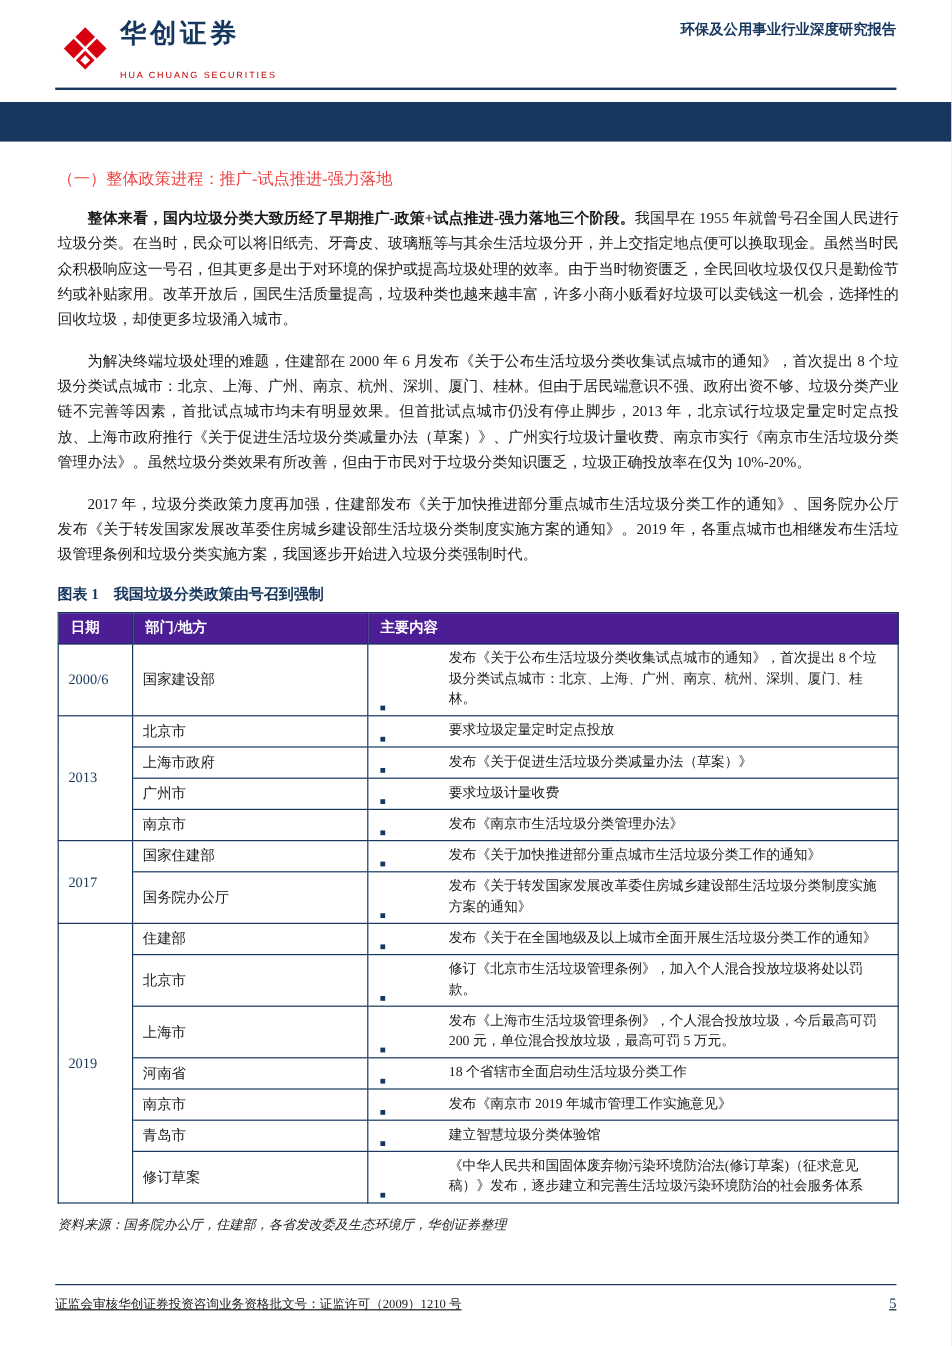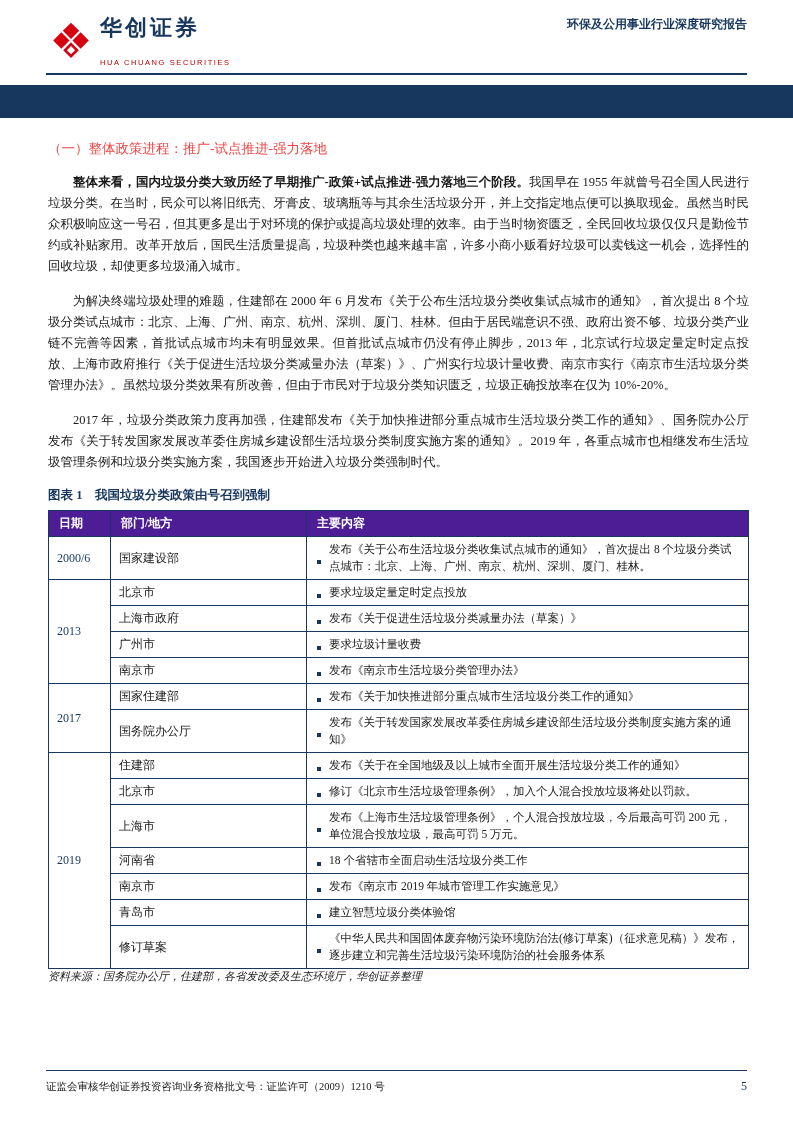--- a/index.html
+++ b/index.html
@@ -36,27 +36,27 @@
   
   table.policy { margin-top:6px; width:100%; border-collapse:collapse;
                  font-size:11.5px; }
   table.policy th, table.policy td { border:1px solid #17375E; padding:4px 8px; }
   table.policy thead th { background:#4c1d95; color:#ffffff; font-weight:bold;
                           text-align:left; font-size:12px; padding:4px 10px; }
   td.date-cell { width:62px; font-weight:normal; color:#17375E; font-size:12px;
                  vertical-align:middle; }
   td.dept-cell { width:196px; vertical-align:middle; font-size:12px; padding-left:12px; }
   td.content-cell { vertical-align:middle; }
-  .bullet-line { display:flex; align-items:center; line-height:17px; }
+  .bullet-line { display:flex; align-items:flex-end; line-height:17px;gap:45px; }
   .bullet { flex:none; width:4px; height:4px; background:#17375E; margin:7px 8px 0 2px; }
 
-  .source { font-size:11px; font-style:italic; color:#222; }
-
-  
-  footer { position:absolute; left:0; right:0; bottom:24px; padding:4px 46px; }
+  .source { margin-top:10px; font-size:11px; font-style:italic; color:#222; }
+
+  
+  footer { position:absolute; left:0; right:0; bottom:24px; padding:4px 46px;text-decoration:underline; }
   .ftr-rule { border-top:1.5px solid #17375E; margin-bottom:8px; }
   .ftr-row { display:flex; justify-content:space-between; align-items:baseline;
              font-size:10.5px; }
   .page-num { color:#17375E; font-size:12px; }
 </style>
 </head>
 <body>
 
 <div class="page">
 

